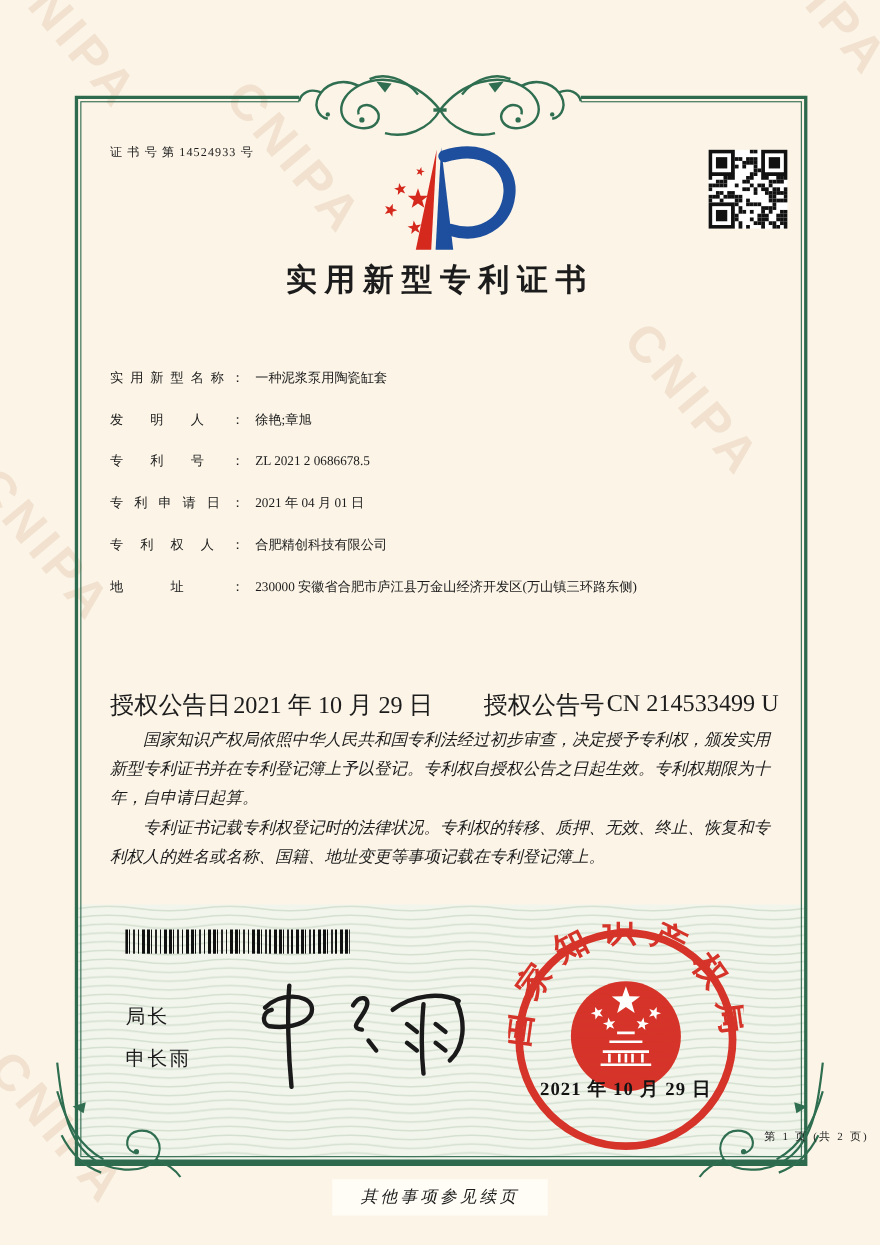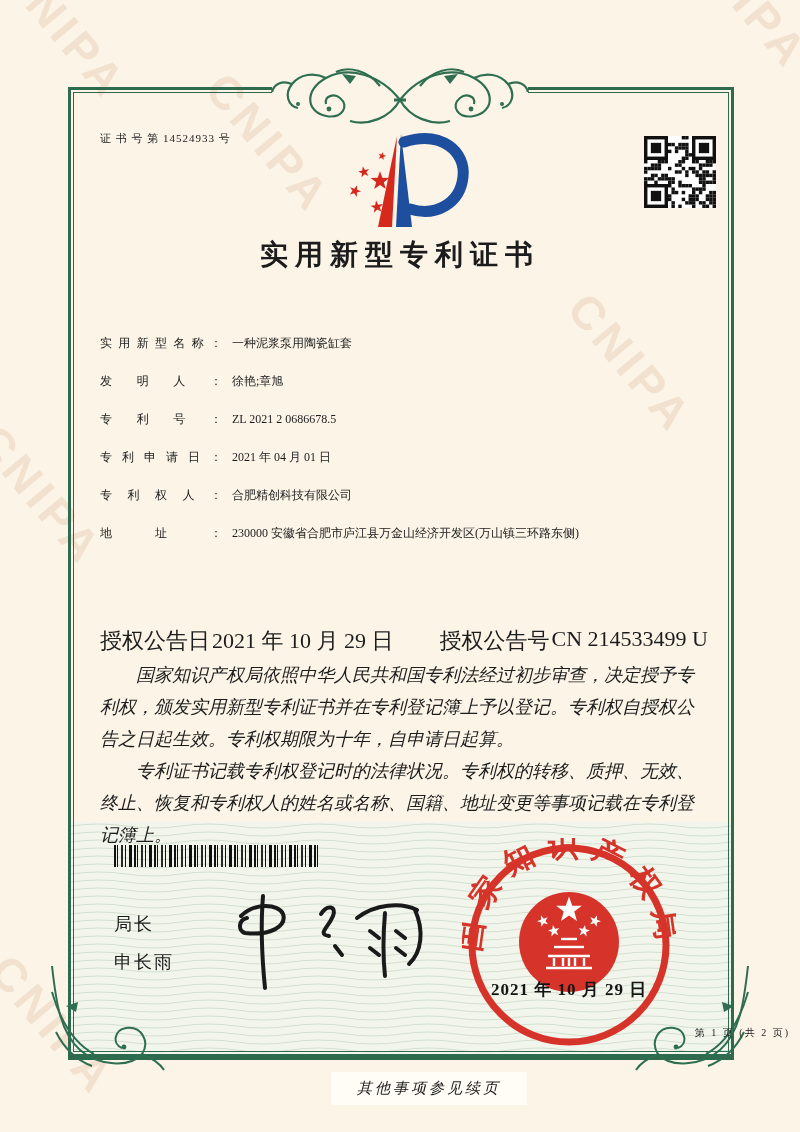--- a/index.html
+++ b/index.html
@@ -32,40 +32,40 @@
   .fields{left:100px;top:334px;width:606px;font-size:12px;}
   .field-row{display:flex;margin-bottom:20px;line-height:1.5;}
   .field-label{
     flex:0 0 122px;text-align:justify;text-align-last:justify;white-space:nowrap;
     overflow:hidden;
   }
   .field-value{margin-left:10px;flex:1;}
   .grant-row{left:100px;top:626px;width:620px;font-size:22px;display:flex;}
   .grant-row .field-label{flex:0 0 112px;}
   .pair2{margin-left:46px;display:flex;font-family:Liberation Serif, serif;}
-  .paragraphs{left:100px;top:660px;width:604px;font-size:18px;line-height:1.78;
-    font-style:italic;font-family:Liberation Mono, monospace;}
+  .paragraphs{left:100px;top:660px;width:604px;font-size:15px;line-height:1.78;
+    font-style:italic;}
   .paragraphs p{margin:0;text-indent:2em;}
   .barcode{
     left:114px;top:845px;width:204px;height:22px;
     background:repeating-linear-gradient(90deg,
       #101010 0 2px,transparent 2px 3px,#101010 3px 4px,transparent 4px 7px,
       #262626 7px 9px,transparent 9px 11px,#101010 11px 12px,transparent 12px 15px,
       #101010 15px 18px,transparent 18px 20px);
   }
   .bureau{left:114px;top:906px;font-family:"Liberation Sans","DejaVu Sans",sans-serif;
     font-size:18px;letter-spacing:2px;line-height:2.1;font-weight:500;}
   .signature{left:225px;top:886px;}
   .seal{left:462px;top:838px;opacity:.94;}
   .seal-date{left:466px;top:978px;width:206px;text-align:center;font-size:17px;
     font-weight:600;color:#141414;letter-spacing:1px;}
   .footer-page{left:0;right:10px;top:1026px;text-align:right;font-size:10px;letter-spacing:2px;}
   .note{
     left:50%;top:1072px;transform:translateX(-50%);background:#fffdf6;
-    padding:7px 26px;font-size:15px;font-style:italic;letter-spacing:3px;white-space:nowrap;margin-left:29px;
+    padding:7px 26px;font-size:15px;font-style:italic;letter-spacing:3px;white-space:nowrap;
   }
   .logo{left:332px;top:124px;}
   .qr{left:644px;top:136px;}
   .flourish-top{left:230px;top:54px;}
   .flourish-bl{left:46px;top:962px;}
   .flourish-br{left:634px;top:962px;}
 </style>
 </head>
 <body>
 

